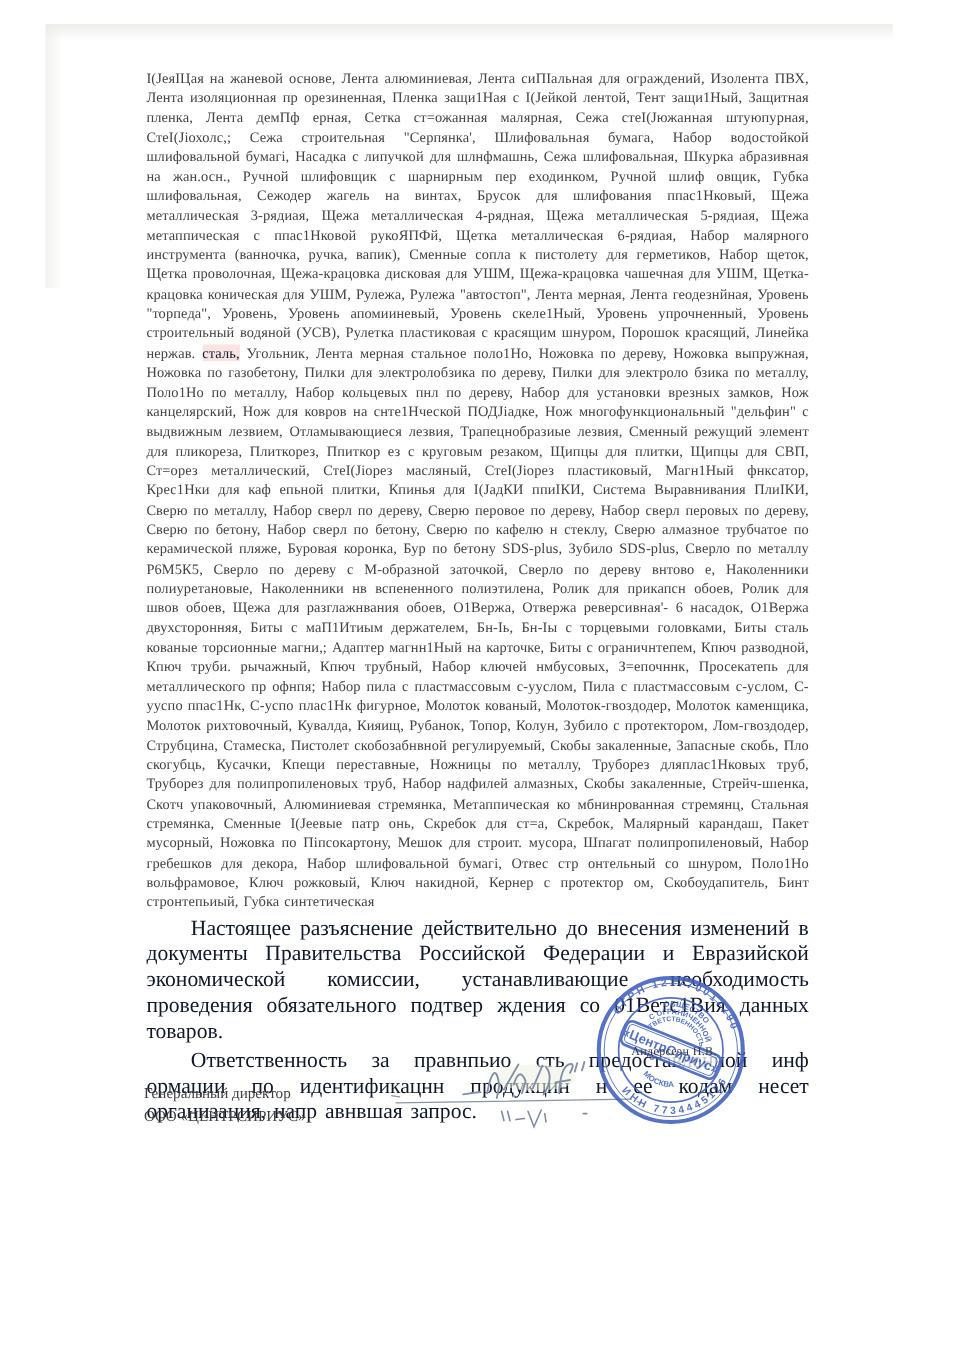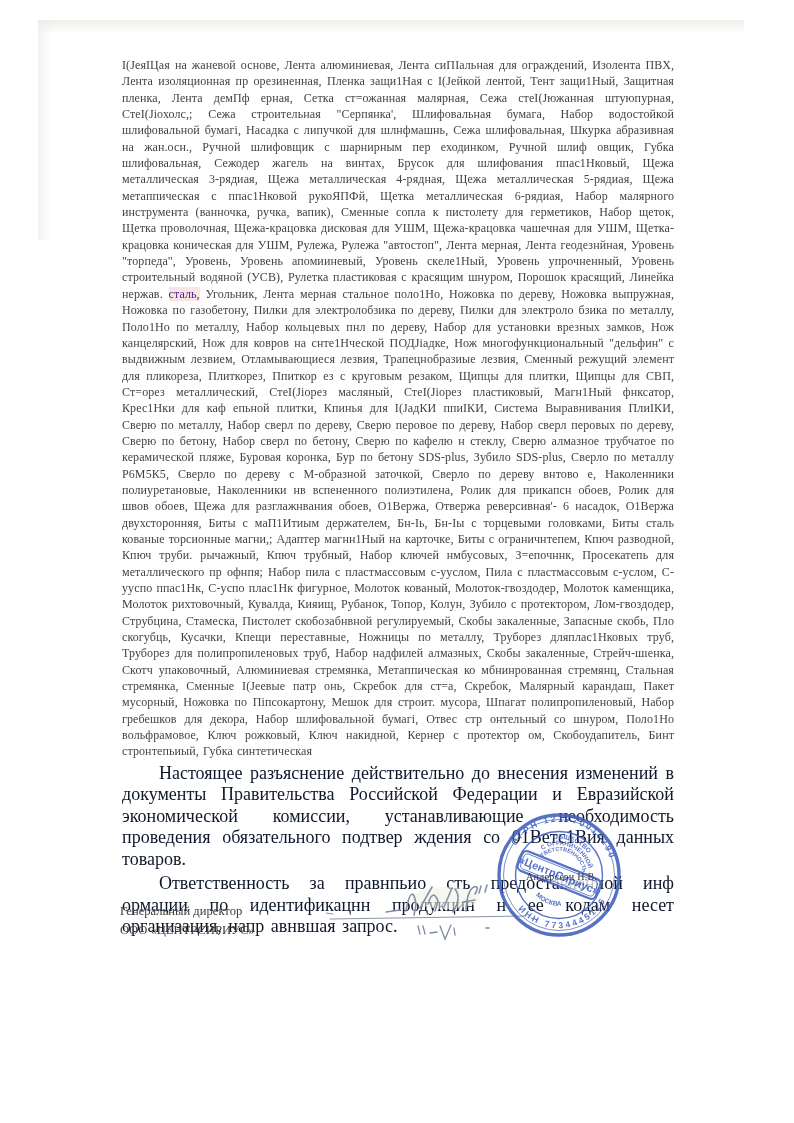--- a/index.html
+++ b/index.html
@@ -7,21 +7,21 @@
           font-family:"Liberation Serif","DejaVu Serif",serif;color:#424242;}
   
   .edge-top{position:absolute;left:38px;top:20px;width:706px;height:16px;
             background:linear-gradient(to bottom,#e6e6e2 0%,rgba(255,255,255,0) 85%);opacity:.7;}
   .edge-left{position:absolute;left:38px;top:20px;width:16px;height:220px;
              background:linear-gradient(to right,#e9e9e5 0%,rgba(255,255,255,0) 85%);opacity:.6;}
   .page{position:absolute;left:62px;top:42px;width:670px;height:1040px;background:transparent;}
   .textcol{position:absolute;left:60px;top:15px;width:552px;}
   .listpara{font-size:12px;line-height:16.35px;text-align:justify;letter-spacing:.1px;
             word-spacing:1px;color:#434343;}
-  .hl{color:#4c1d95;background:rgba(233,164,160,.30);margin-top:24px;}
+  .hl{color:#0f172a;background:rgba(233,164,160,.30);margin-top:24px;}
   .bodypara{font-size:18px;line-height:21.5px;text-align:justify;text-indent:37px;
             margin-top:3px;color:#0f172a;word-spacing:2px;}
   .sigtitles{position:absolute;left:58px;top:860px;font-size:12.6px;line-height:19px;color:#3d3d3d;}
   .signature{position:absolute;left:264px;top:840px;width:210px;height:66px;}
   .stamp{position:absolute;left:433px;top:769px;width:128px;height:128px;opacity:.88;}
   .signer{position:absolute;left:464px;top:829px;font-size:10px;color:#3a3a40;z-index:5;
           letter-spacing:.3px;}
   svg text{font-family:"Liberation Sans","DejaVu Sans",sans-serif;}
 </style>
 </head>

